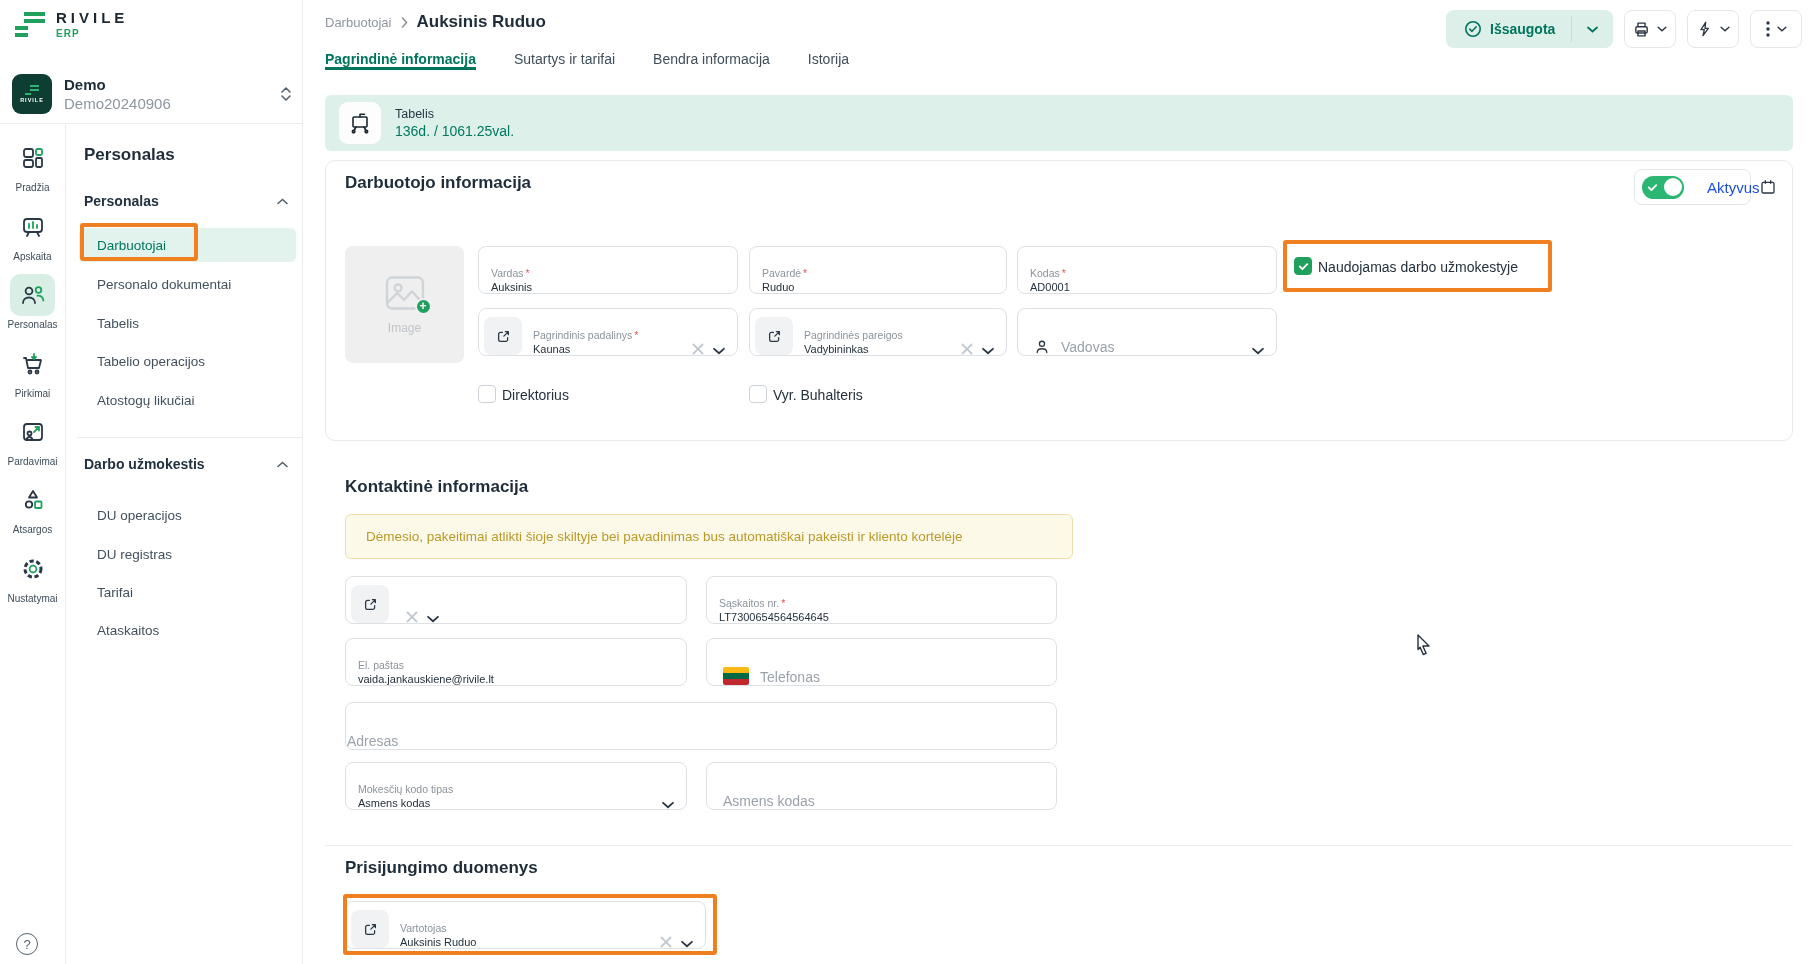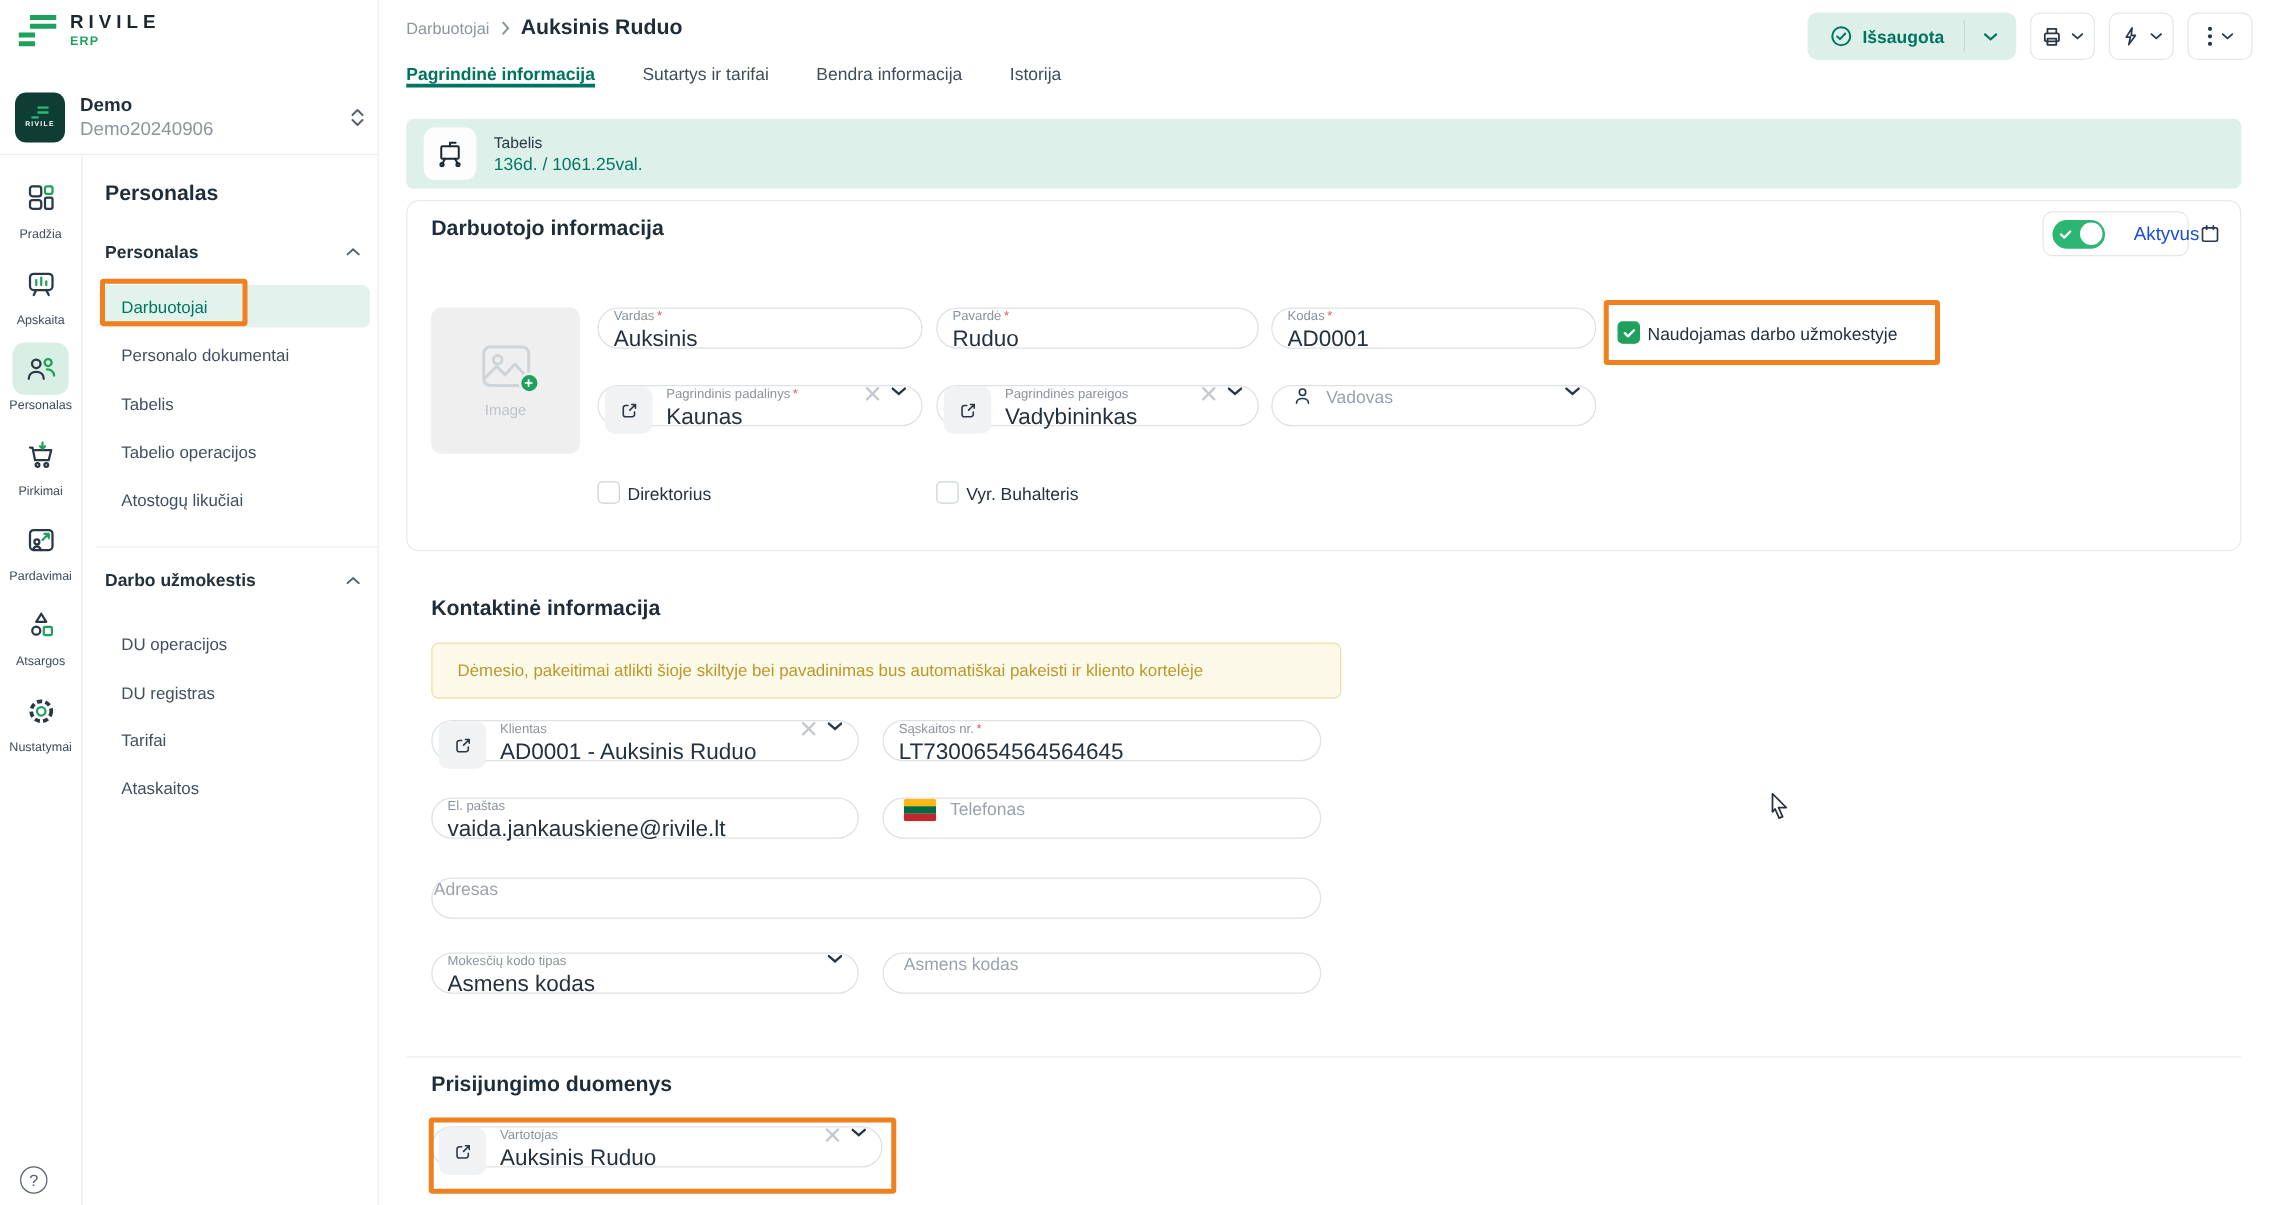--- a/index.html
+++ b/index.html
@@ -51,27 +51,27 @@
 
   .toggle-box{position:absolute;left:1634px;top:169px;width:117px;height:36px;border:1px solid #e3e6e9;border-radius:8px;
     background:#fff;display:flex;align-items:center}
   .toggle{width:42px;height:23px;border-radius:12px;background:#2bb673;position:relative;margin-left:7px;flex:none;cursor:pointer}
   .toggle .knob{position:absolute;right:2.5px;top:2.5px;width:18px;height:18px;border-radius:50%;background:#fff}
   .toggle-label{font-size:15px;color:#1d4ed8;margin-left:23px;flex:1}
   .tb-div{width:1px;height:22px;background:#e3e6e9}
   .cal-btn{width:32px;display:flex;align-items:center;justify-content:center;cursor:pointer}
 
   
-  .field{position:absolute;height:33px;background:#fff;border:1px solid #dde1e6;border-radius:20px;
-    display:flex;align-items:flex-start;padding:0 12px}
+  .field{position:absolute;height:48px;background:#fff;border:1px solid #dde1e6;border-radius:8px;
+    display:flex;align-items:flex-end;padding:0 12px}
   .field.lookup{padding-left:5px}
   .f-col{display:flex;flex-direction:column;justify-content:center;gap:2px;flex:1;min-width:0}
   .f-label{font-size:10.5px;color:#8b939c;display:flex;gap:2px;white-space:nowrap}
   .req{color:#e05b5b}.req::after{content:"*"}
-  .f-value{font-size:18px;color:#25313d;white-space:nowrap;overflow:hidden}
+  .f-value{font-size:11px;color:#25313d;white-space:nowrap;overflow:hidden}
   .ph{font-size:14px;color:#9aa2ab;white-space:nowrap}
   .lk-btn{width:38px;height:38px;border-radius:8px;background:#f1f2f4;display:flex;align-items:center;justify-content:center;
     margin-right:11px;flex:none;cursor:pointer}
   .clear-x{margin:0 9px 0 6px;display:flex;cursor:pointer;flex:none}
   .chev{display:flex;flex:none;cursor:pointer}
 
   .cbrow{position:absolute;display:flex;align-items:flex-end;gap:6px;cursor:pointer}
   .cb{width:18px;height:18px;border-radius:4px;border:1.5px solid #ccd2d8;background:#fff;flex:none;
     display:flex;align-items:center;justify-content:center}
   .cb.checked{background:#1fa15d;border-color:#1fa15d}
@@ -526,26 +526,20 @@
   <span>Dėmesio, pakeitimai atlikti šioje skiltyje bei pavadinimas bus automatiškai pakeisti ir kliento kortelėje</span>
 </div>
 
 <div class="field lookup" style="left:345px;top:576px;width:342px">
   <span class="lk-btn">
     <svg width="15" height="15" viewBox="0 0 20 20" fill="none" stroke="#2a3744" stroke-width="1.7" stroke-linecap="round" stroke-linejoin="round">
       <path d="M8.5 4.5H6a2.5 2.5 0 0 0-2.5 2.5v7A2.5 2.5 0 0 0 6 16.5h7a2.5 2.5 0 0 0 2.5-2.5v-2.5"></path>
       <path d="M10.5 9.5L16.5 3.5M12.5 3.5h4v4"></path>
     </svg>
   </span>
-  <span class="f-col">
-    <span class="f-label">
-        <span>Klientas</span>
-      </span>
-    <span class="f-value">AD0001 - Auksinis Ruduo</span>
-  </span>
   <span class="clear-x">
     <svg width="12" height="12" viewBox="0 0 12 12" stroke="#c2c9d0" stroke-width="1.8" stroke-linecap="round">
         <line x1="1.5" y1="1.5" x2="10.5" y2="10.5"></line>
         <line x1="10.5" y1="1.5" x2="1.5" y2="10.5"></line>
       </svg>
   </span>
   <span class="chev">
     <svg width="12" height="8" viewBox="0 0 11 7" fill="none" stroke="#2a3744" stroke-width="1.7" stroke-linecap="round">
         <polyline points="1,1.5 5.5,5.5 10,1.5"></polyline>
       </svg>

